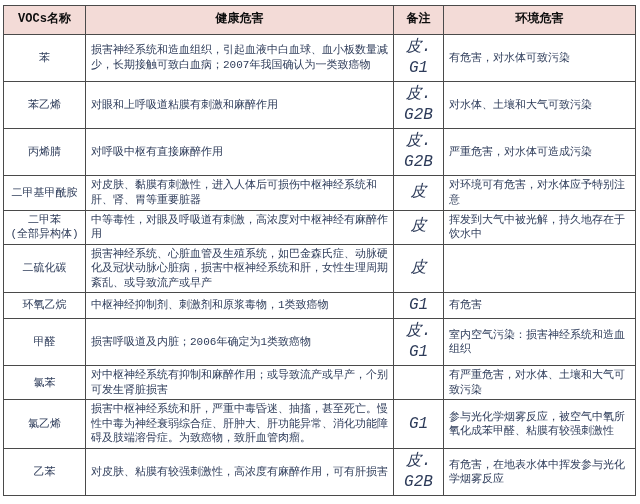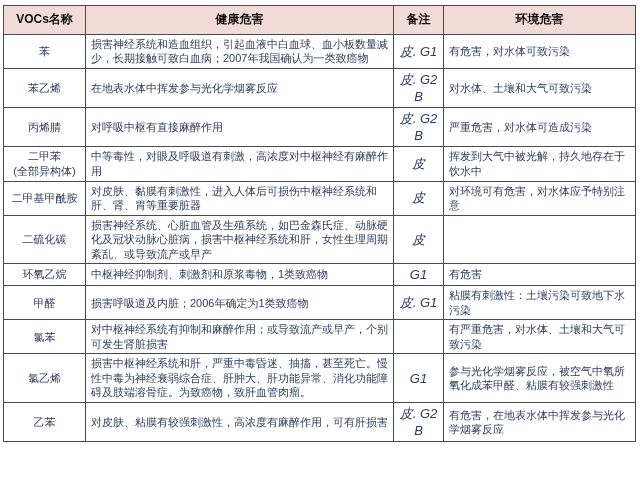--- a/index.html
+++ b/index.html
@@ -10,21 +10,21 @@
   }
   .page {
     width: 632px;
     padding: 5px 3px 4px 3px;
     box-sizing: border-box;
   }
   table.vocs {
     width: 100%;
     border-collapse: collapse;
     table-layout: fixed;
-    font-family: Liberation Sans, sans-serif;
+    font-family: Liberation Mono, monospace;
     color: #2e3c5a;
     font-size: 11px;
     line-height: 1.32;
   }
   table.vocs th,
   table.vocs td {
     border: 1.5px solid #4a4a4a;
     padding: 2px 5px;
     vertical-align: middle;
     word-break: break-all;
@@ -38,21 +38,21 @@
     text-align: center;
   }
   td.c-name {
     text-align: center;
     white-space: pre-line;
     padding: 2px 2px;
   }
   td.c-note {
     text-align: center;
     font-style: italic;
-    font-size: 13px;
+    font-size: 16px;
     padding: 2px 2px;
   }
   td.c-health, td.c-env {
     text-align: left;
   }
   col.w-name   { width: 82px; }
   col.w-health { width: 308px; }
   col.w-note   { width: 50px; }
   col.w-env    { width: 192px; }
 </style>
@@ -77,60 +77,60 @@
     </thead>
     <tbody>
         <tr>
     <td class="c-name">苯</td>
     <td class="c-health">损害神经系统和造血组织，引起血液中白血球、血小板数量减少，长期接触可致白血病；2007年我国确认为一类致癌物</td>
     <td class="c-note">皮. G1</td>
     <td class="c-env">有危害，对水体可致污染</td>
   </tr>
         <tr>
     <td class="c-name">苯乙烯</td>
-    <td class="c-health">在地表水体中挥发参与光化学烟雾反应</td>
+    <td class="c-health">对眼和上呼吸道粘膜有刺激和麻醉作用</td>
     <td class="c-note">皮. G2B</td>
     <td class="c-env">对水体、土壤和大气可致污染</td>
   </tr>
         <tr>
     <td class="c-name">丙烯腈</td>
     <td class="c-health">对呼吸中枢有直接麻醉作用</td>
     <td class="c-note">皮. G2B</td>
     <td class="c-env">严重危害，对水体可造成污染</td>
   </tr>
         <tr>
+    <td class="c-name">二甲基甲酰胺</td>
+    <td class="c-health">对皮肤、黏膜有刺激性，进入人体后可损伤中枢神经系统和肝、肾、胃等重要脏器</td>
+    <td class="c-note">皮</td>
+    <td class="c-env">对环境可有危害，对水体应予特别注意</td>
+  </tr>
+        <tr>
     <td class="c-name">二甲苯
 (全部异构体)</td>
     <td class="c-health">中等毒性，对眼及呼吸道有刺激，高浓度对中枢神经有麻醉作用</td>
     <td class="c-note">皮</td>
     <td class="c-env">挥发到大气中被光解，持久地存在于饮水中</td>
-  </tr>
-        <tr>
-    <td class="c-name">二甲基甲酰胺</td>
-    <td class="c-health">对皮肤、黏膜有刺激性，进入人体后可损伤中枢神经系统和肝、肾、胃等重要脏器</td>
-    <td class="c-note">皮</td>
-    <td class="c-env">对环境可有危害，对水体应予特别注意</td>
   </tr>
         <tr>
     <td class="c-name">二硫化碳</td>
     <td class="c-health">损害神经系统、心脏血管及生殖系统，如巴金森氏症、动脉硬化及冠状动脉心脏病，损害中枢神经系统和肝，女性生理周期紊乱、或导致流产或早产</td>
     <td class="c-note">皮</td>
     <td class="c-env"></td>
   </tr>
         <tr>
     <td class="c-name">环氧乙烷</td>
     <td class="c-health">中枢神经抑制剂、刺激剂和原浆毒物，1类致癌物</td>
     <td class="c-note">G1</td>
     <td class="c-env">有危害</td>
   </tr>
         <tr>
     <td class="c-name">甲醛</td>
     <td class="c-health">损害呼吸道及内脏；2006年确定为1类致癌物</td>
     <td class="c-note">皮. G1</td>
-    <td class="c-env">粘膜有刺激性：土壤污染可致地下水污染</td>
+    <td class="c-env">室内空气污染：损害神经系统和造血组织</td>
   </tr>
         <tr>
     <td class="c-name">氯苯</td>
     <td class="c-health">对中枢神经系统有抑制和麻醉作用；或导致流产或早产，个别可发生肾脏损害</td>
     <td class="c-note"></td>
     <td class="c-env">有严重危害，对水体、土壤和大气可致污染</td>
   </tr>
         <tr>
     <td class="c-name">氯乙烯</td>
     <td class="c-health">损害中枢神经系统和肝，严重中毒昏迷、抽搐，甚至死亡。慢性中毒为神经衰弱综合症、肝肿大、肝功能异常、消化功能障碍及肢端溶骨症。为致癌物，致肝血管肉瘤。</td>

